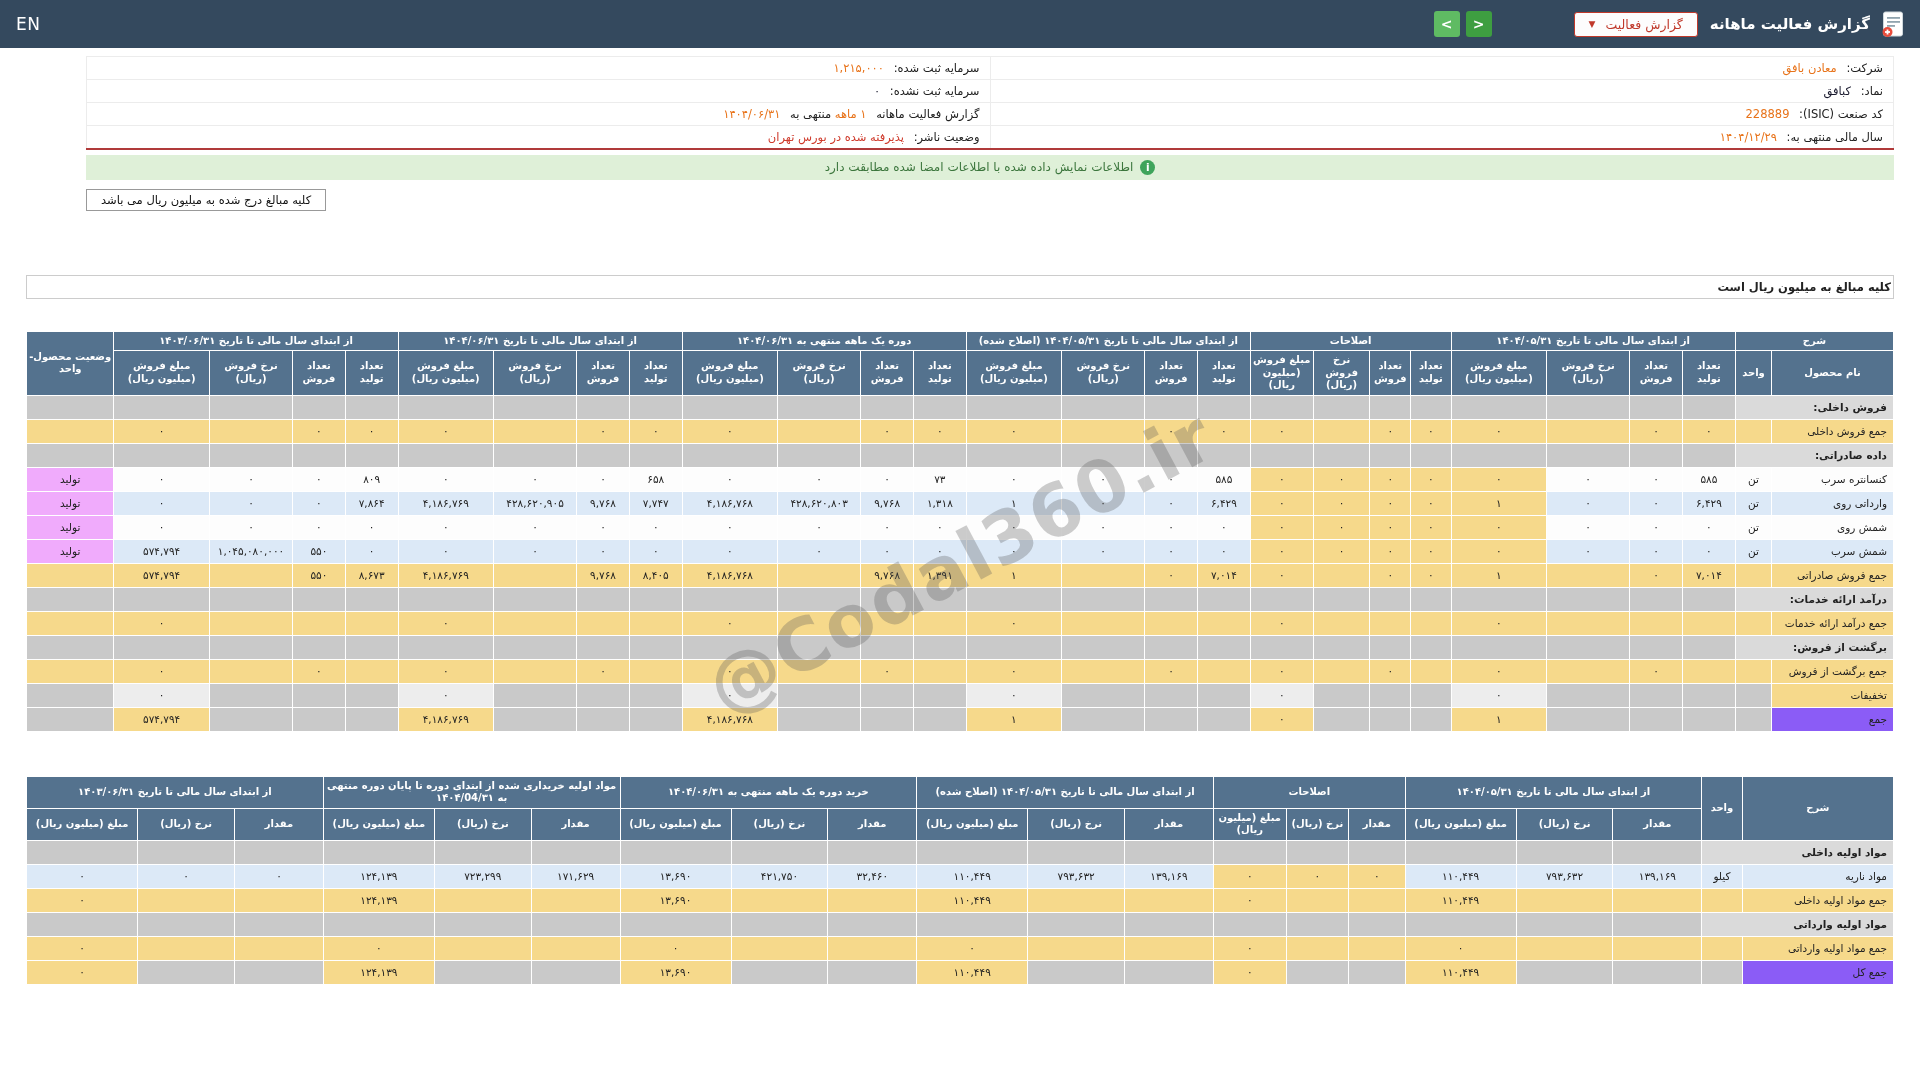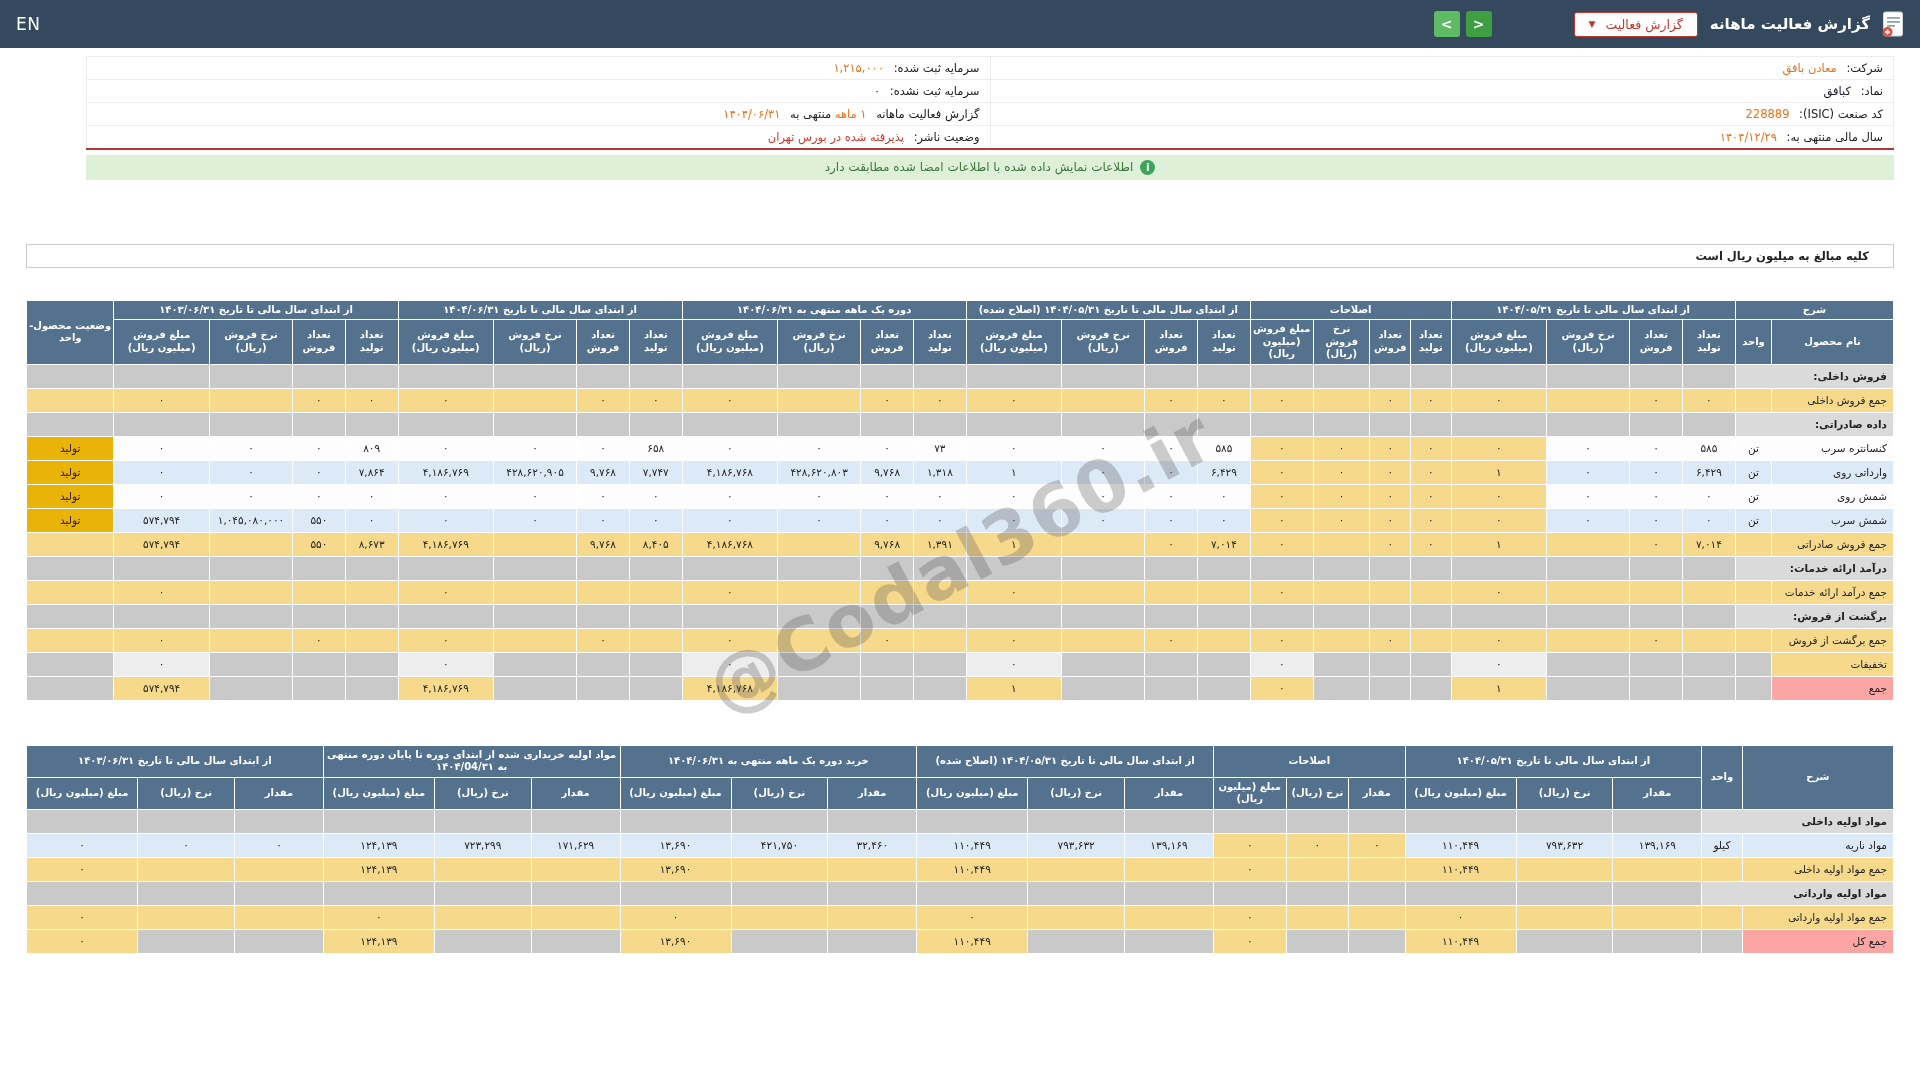--- a/index.html
+++ b/index.html
@@ -33,40 +33,40 @@
   .val-red{color:#cf3a2b}
   .signed{margin-top:5px;height:25px;background:#dff0d8;color:#3c763d;font-size:12px;display:flex;align-items:center;justify-content:center;gap:7px}
   .info-icon{width:15px;height:15px;border-radius:50%;background:#3fa45b;color:#fff;font-size:10.5px;font-weight:bold;
     display:flex;align-items:center;justify-content:center;flex:0 0 auto}
   .amounts-note{margin-top:9px;text-align:left}
   .amounts-note span{display:inline-block;border:1px solid #999;padding:3px 14px;font-size:11.5px;color:#111;background:#fff}
   
   .section-sales{margin-top:64px}
   .section-materials{margin-top:40px}
   .section-bar{background:#2aabe2;color:#fff;font-weight:bold;font-size:13px;padding:4px 10px}
-  .units-row{border:1px solid #ccc;padding:4px 24px;font-weight:bold;font-size:11.5px;background:#fff}
+  .units-row{border:1px solid #ccc;padding:4px 2px;font-weight:bold;font-size:11.5px;background:#fff}
   .table-gap{height:32px}
   .small-gap{height:4px}
   
   .data-table{width:100%;border-collapse:collapse;table-layout:fixed;border:1px solid #cfcfcf}
   .data-table th{background:#54728e;color:#fff;font-size:10px;font-weight:bold;border:1px solid #fff;padding:3px 2px;line-height:1.25;vertical-align:middle}
   .data-table td{border:1px solid #fff;font-size:10.5px;color:#222;text-align:center;padding:2px 3px;height:24px;overflow:hidden;vertical-align:middle}
   .data-table td.c-name{text-align:right;padding-right:6px}
   tr.r-section td{background:#c9c9c9}
   tr.r-section td.c-name{background:#dadada;font-weight:bold}
   tr.r-product td{background:#fdfdfd}
   tr.r-product.shade td{background:#dce9f7}
-  tr.r-product td.c-status{background:#eab308}
+  tr.r-product td.c-status{background:#f0abfc}
   tr.r-product td.hl{background:#f6d98b}
   tr.r-total td{background:#f6d98b}
   tr.r-discount td{background:#c9c9c9}
   tr.r-discount td.c-name{background:#f6d98b}
   tr.r-discount td.c-amount{background:#ededed}
   tr.r-grand td{background:#c9c9c9}
-  tr.r-grand td.c-name{background:#fca5a5}
+  tr.r-grand td.c-name{background:#8b5cf6}
   tr.r-grand td.c-amount{background:#f6d98b}
   
   .watermark{position:absolute;top:520px;left:680px;transform:rotate(-28deg);font-size:72px;font-weight:bold;
     color:rgba(90,90,90,.30);direction:ltr;pointer-events:none;z-index:5;letter-spacing:2px;white-space:nowrap}
 </style>
 </head>
 <body>
 
 <header class="topbar">
   <span class="doc-icon">
@@ -140,20 +140,23 @@
         </td>
       </tr>
     </tbody>
       </table>
 
     <div class="signed">
       <span class="info-icon">i</span>
       <span>اطلاعات نمایش داده شده با اطلاعات امضا شده مطابقت دارد</span>
     </div>
 
+    <div class="amounts-note">
+      <span>کلیه مبالغ درج شده به میلیون ریال می باشد</span>
+    </div>
   </div>
 
   <section class="section-sales">
     <div class="units-row">کلیه مبالغ به میلیون ریال است</div>
     <div class="table-gap"></div>
     <table class="data-table" id="tbl-sales">
         <colgroup>
           <col style="width: 120px;">
           <col style="width: 36px;">
           <col style="width: 52px;">

